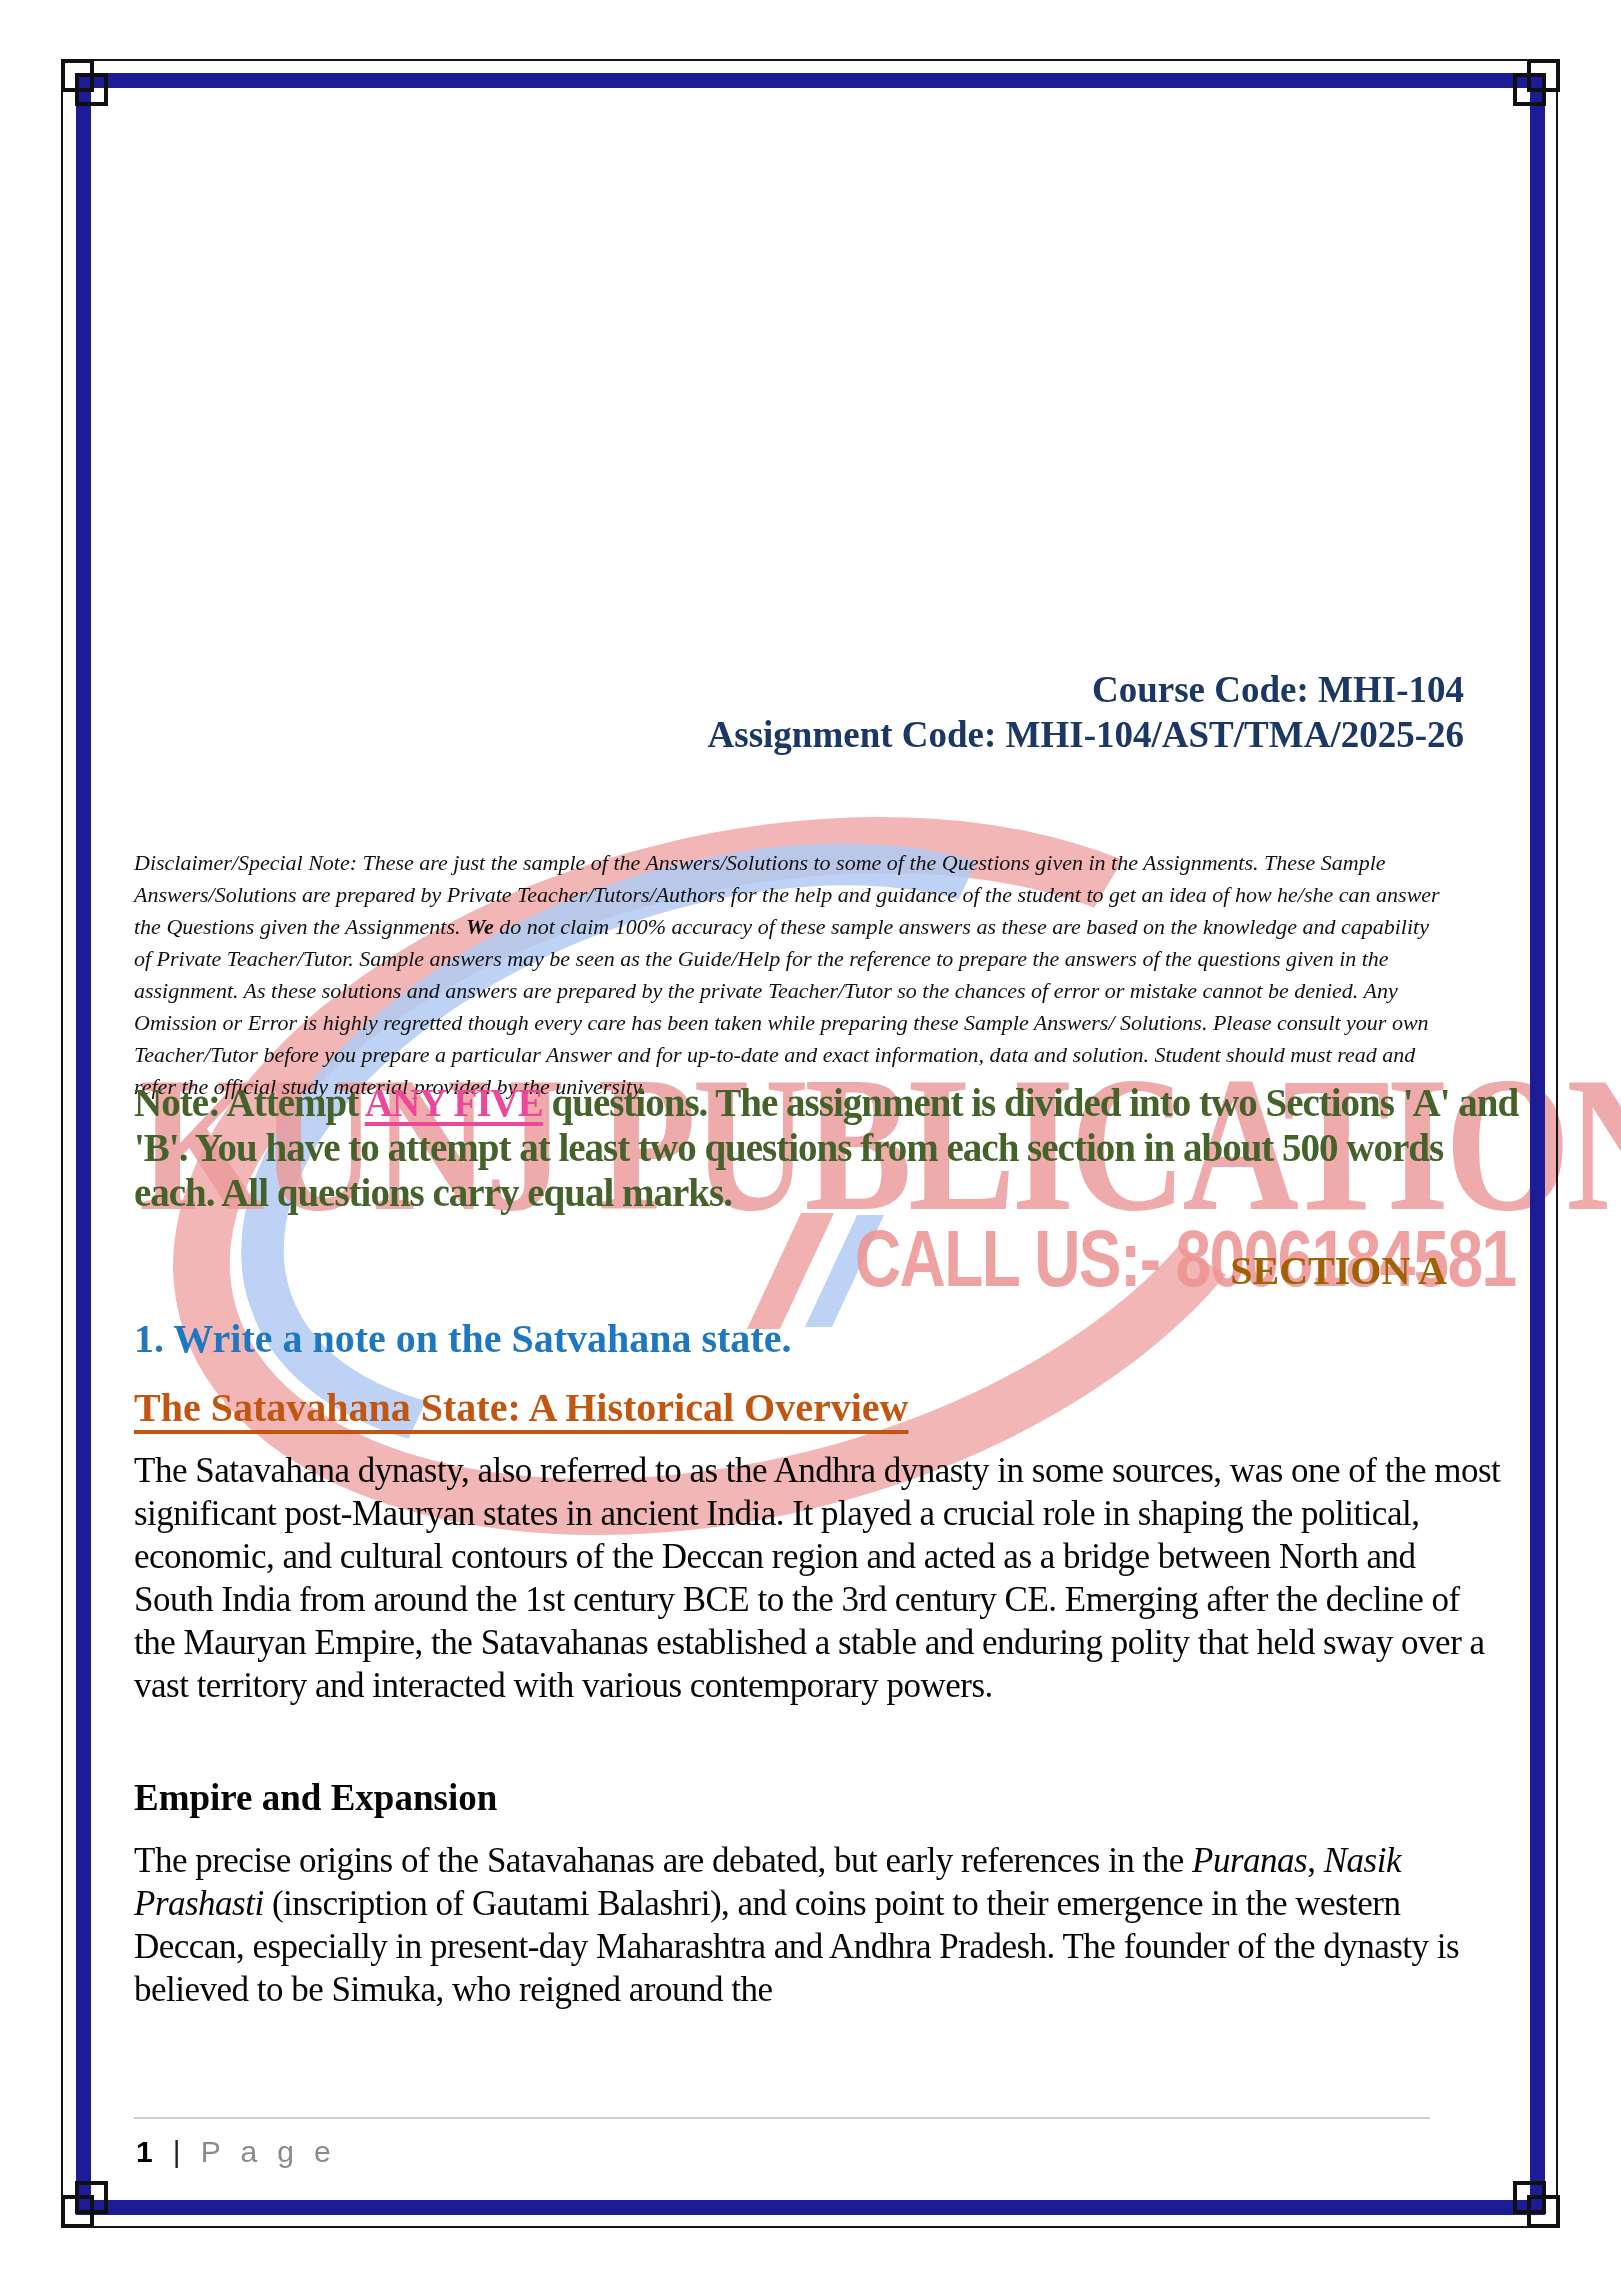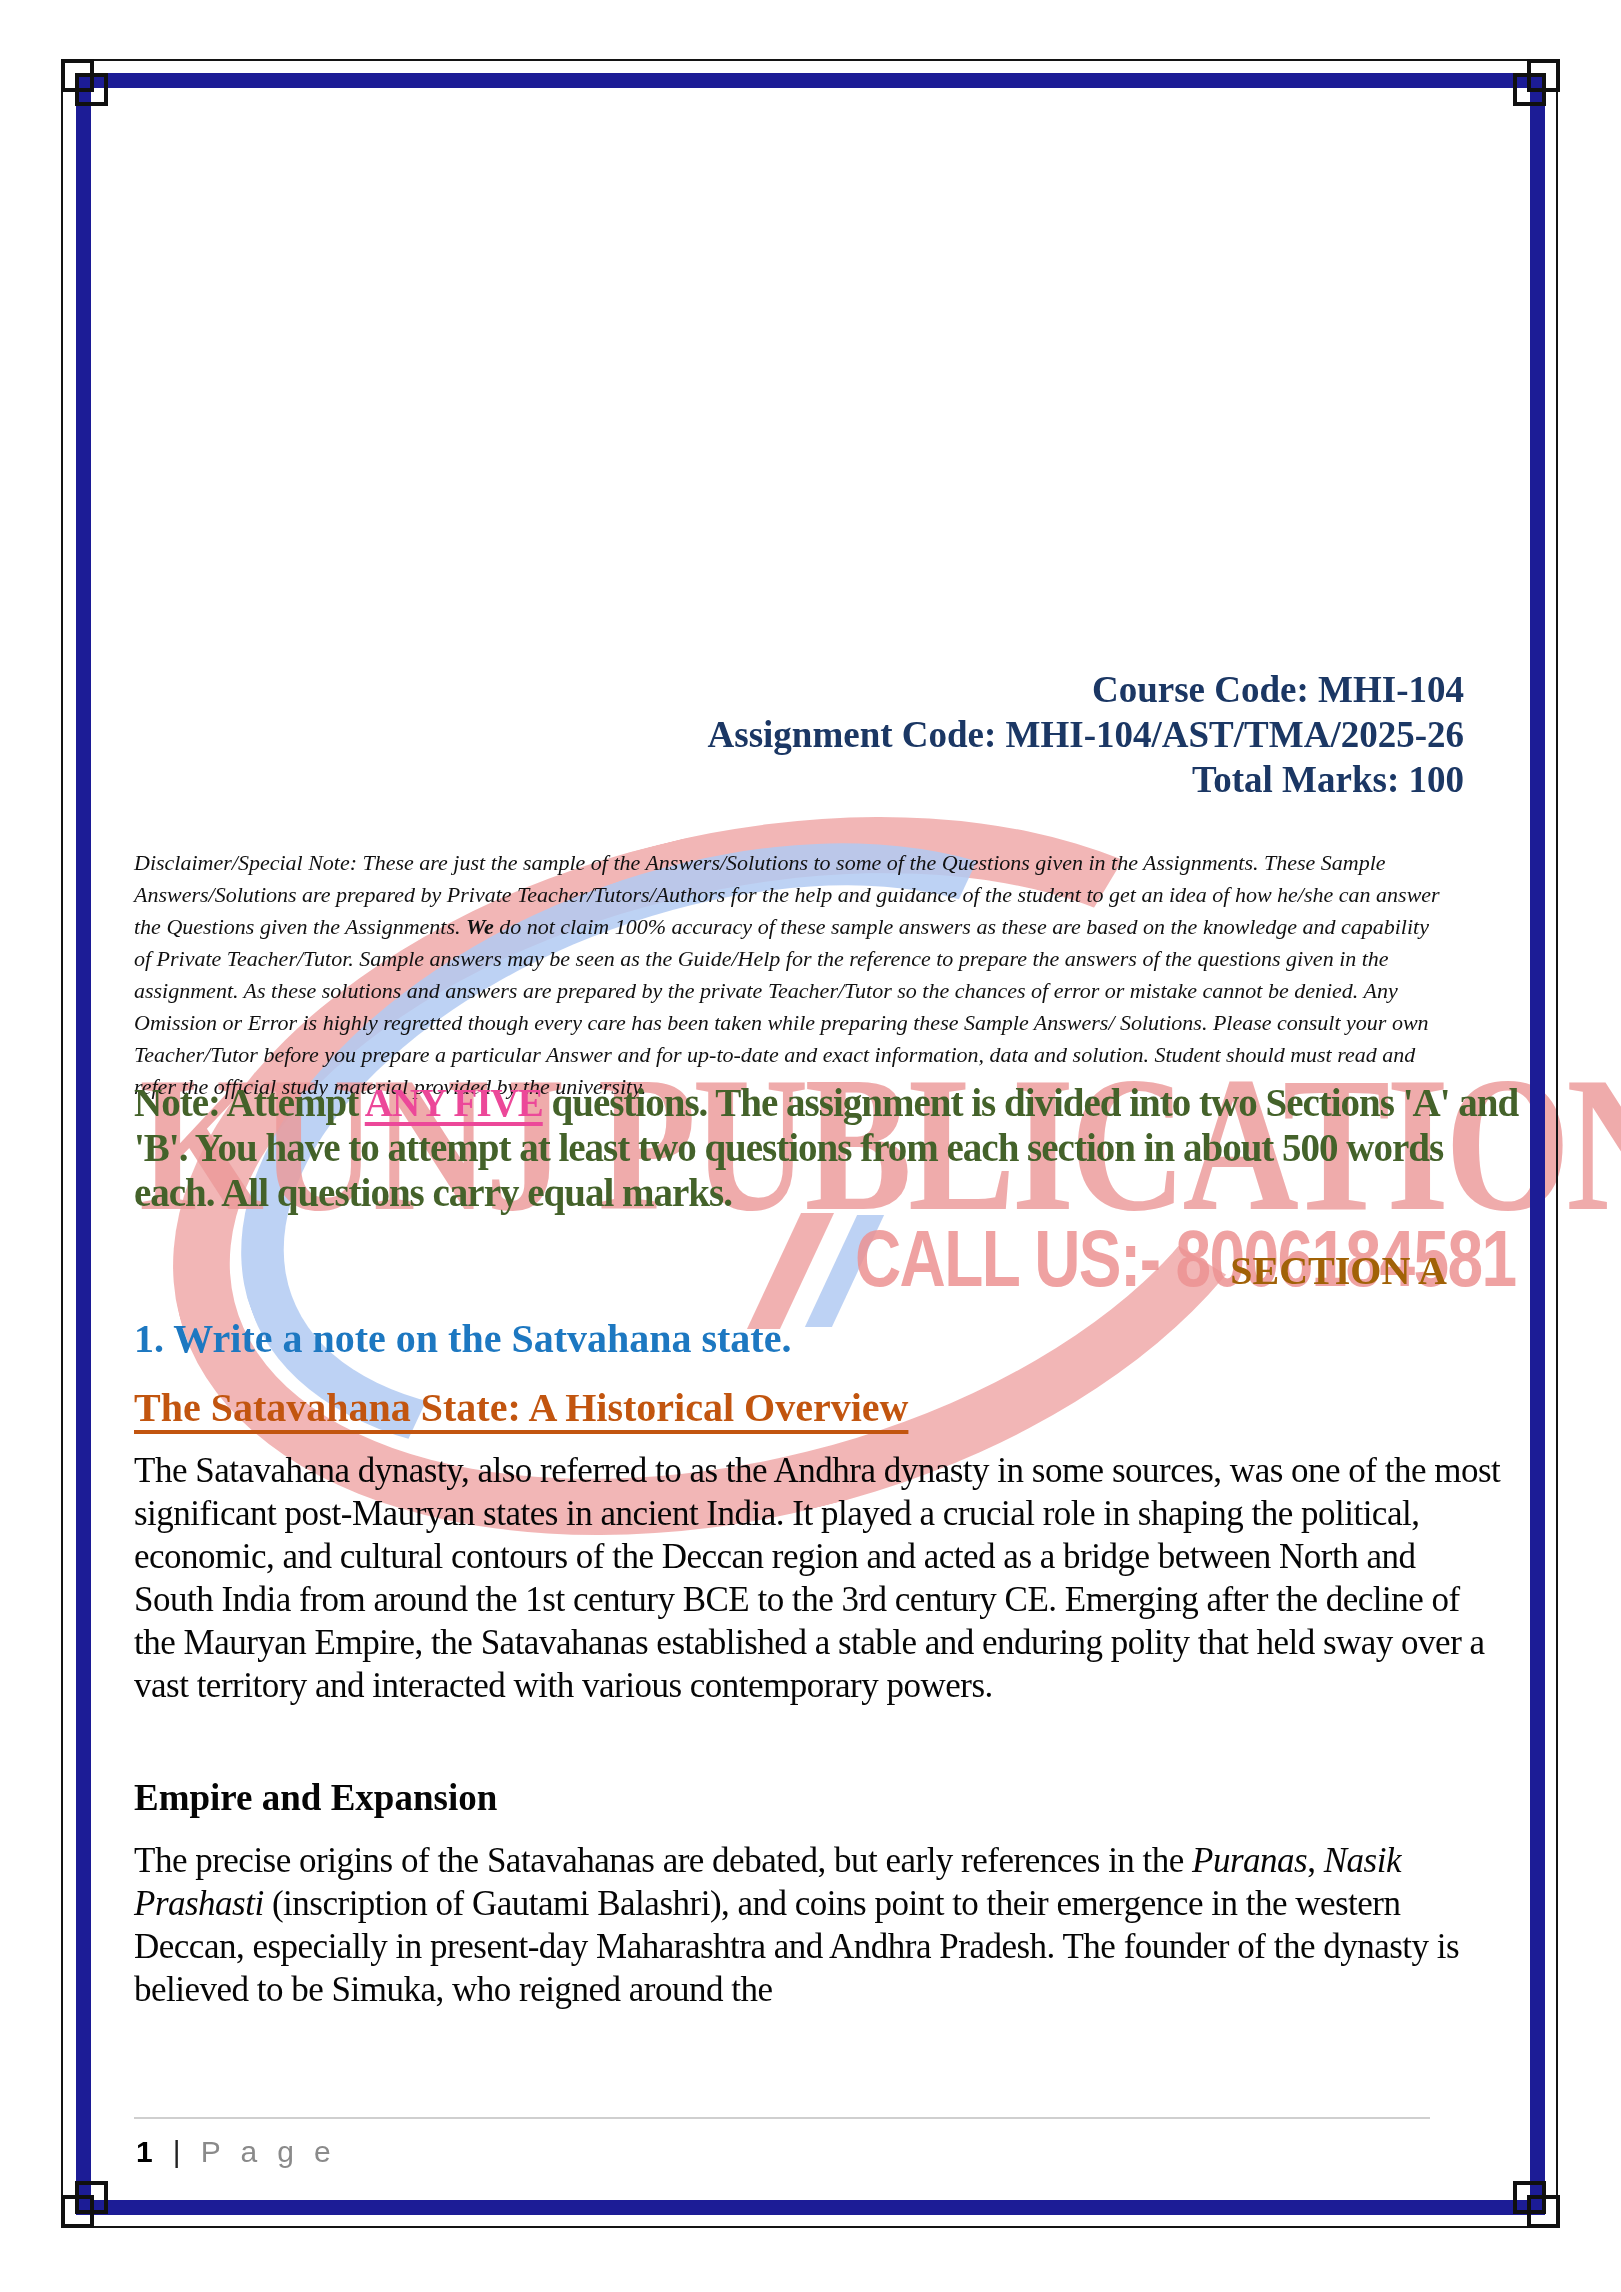--- a/index.html
+++ b/index.html
@@ -167,21 +167,20 @@
       <div class="sq2"></div>
     </div>
 
   <div class="content">
 
 
 
     <div class="course">
       <div>Course Code: MHI-104</div>
       <div>Assignment Code: MHI-104/AST/TMA/2025-26</div>
-      <div>Total Marks: 100</div>
     </div>
 
     <div class="disclaimer"><span>Disclaimer/Special Note: These are just the sample of the Answers/Solutions to some of the Questions given in the Assignments. These Sample Answers/Solutions are prepared by Private Teacher/Tutors/Authors for the help and guidance of the student to get an idea of how he/she can answer the Questions given the Assignments. </span><span class="we">We</span><span> do not claim 100% accuracy of these sample answers as these are based on the knowledge and capability of Private Teacher/Tutor. Sample answers may be seen as the Guide/Help for the reference to prepare the answers of the questions given in the assignment. As these solutions and answers are prepared by the private Teacher/Tutor so the chances of error or mistake cannot be denied. Any Omission or Error is highly regretted though every care has been taken while preparing these Sample Answers/ Solutions. Please consult your own Teacher/Tutor before you prepare a particular Answer and for up-to-date and exact information, data and solution. Student should must read and refer the official study material provided by the university.</span></div>
 
     <div class="note"><span>Note: Attempt </span><span class="em">ANY FIVE</span><span> questions. The assignment is divided into two Sections 'A' and 'B'. You have to attempt at least two questions from each section in about 500 words each. All questions carry equal marks.</span></div>
 
     <div class="section-heading">SECTION A</div>
 
     <div class="question">1. Write a note on the Satvahana state.</div>
 

